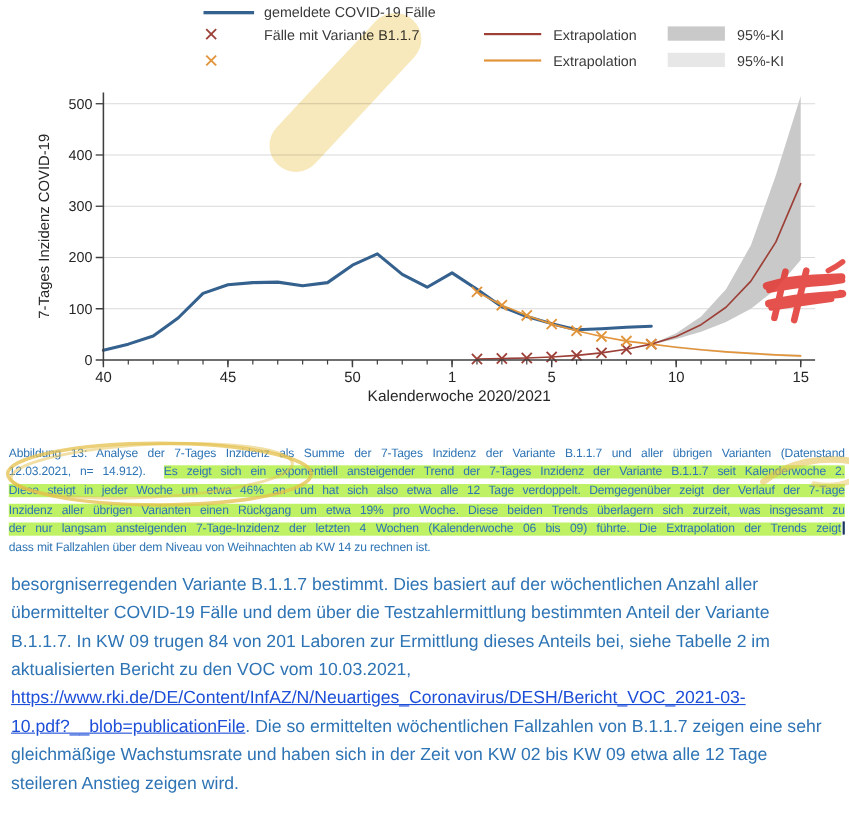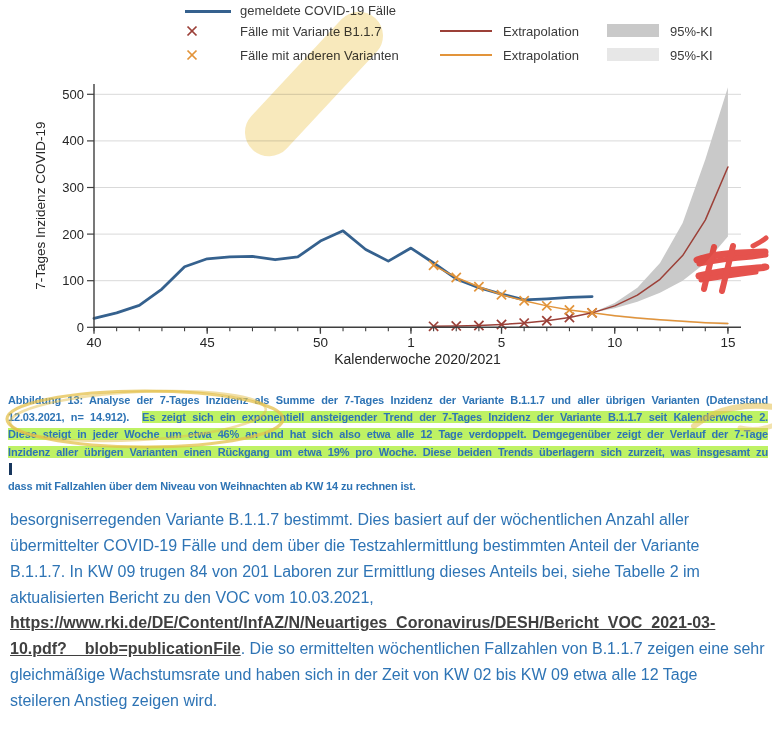--- a/index.html
+++ b/index.html
@@ -17,34 +17,34 @@
   .lg-swatch{position:absolute;width:52px;height:13px;}
   .lg-x{position:absolute;}
   .swash{
     position:absolute;left:290px;top:-6px;width:48px;height:180px;border-radius:24px;
     background:rgba(241,211,122,0.50);transform:rotate(43deg);transform-origin:50% 50%;
     mix-blend-mode:multiply;pointer-events:none;
   }
   .scribble{position:absolute;left:0;top:0;pointer-events:none;}
   
   .caption-block{
-    position:relative;margin:16px 6px 0 8px;width:760px;
-    color:#2e74b5;font-weight:bold;font-size:11px;letter-spacing:-0.15px;line-height:17.2px;
+    position:relative;margin:28px 6px 0 8px;width:760px;
+    color:#2e74b5;font-weight:normal;font-size:11px;letter-spacing:-0.15px;line-height:17.2px;
   }
   .caption-line{text-align:justify;text-align-last:justify;white-space:normal;}
   .caption-line.no-justify{text-align:left;text-align-last:left;}
   .hl{background:#bef264;}
   .cursor-bar{display:inline-block;width:2.5px;height:12px;background:#17365d;vertical-align:-2px;margin-left:1px;}
   .caption-marks{position:absolute;left:-8px;top:-10px;pointer-events:none;}
   
   .body-block{
     margin:12px 6px 0 10px;color:#2e74b5;font-size:16px;line-height:25.8px;
   }
   .body-line{white-space:nowrap;}
-  .doc-link{text-decoration:underline;cursor:pointer;color:#404040;font-weight:bold;}
+  .doc-link{text-decoration:underline;cursor:pointer;color:#1d4ed8;}
 </style>
 </head>
 <body>
 
 <div class="page">
 
   <div class="chart-section">
     <svg id="chart-svg" width="772" height="376" viewBox="0 0 772 376">
         <line x1="94" y1="280.7" x2="741" y2="280.7" stroke="#d9d9d9" stroke-width="1"></line>
         <line x1="94" y1="234.10000000000002" x2="741" y2="234.10000000000002" stroke="#d9d9d9" stroke-width="1"></line>
@@ -161,21 +161,20 @@
       <div class="lg-label" style="left:240px;top:24px">Fälle mit Variante B1.1.7</div>
       <div class="lg-thin" style="left:440px;top:30px;width:52px;background:#9c4038"></div>
       <div class="lg-label" style="left:503px;top:24px">Extrapolation</div>
       <div class="lg-swatch" style="left:607px;top:24px;background:#c9c9c9"></div>
       <div class="lg-label" style="left:670px;top:24px">95%-KI</div>
 
       <svg class="lg-x" style="left:186px;top:49px" width="12" height="12">
         <line x1="1.5" y1="1.5" x2="10.5" y2="10.5" stroke="#e2943a" stroke-width="1.7"></line>
         <line x1="1.5" y1="10.5" x2="10.5" y2="1.5" stroke="#e2943a" stroke-width="1.7"></line>
       </svg>
-      <div class="lg-label" style="left:240px;top:48px">Fälle mit anderen Varianten</div>
       <div class="lg-thin" style="left:440px;top:54px;width:52px;background:#e2943a"></div>
       <div class="lg-label" style="left:503px;top:48px">Extrapolation</div>
       <div class="lg-swatch" style="left:607px;top:48px;background:#e7e7e7"></div>
       <div class="lg-label" style="left:670px;top:48px">95%-KI</div>
     </div>
 
     <div class="swash"></div>
 
     <svg class="scribble" width="772" height="376">
       <g stroke="#e23b35" fill="none" stroke-linecap="round" opacity="0.88">
@@ -189,21 +188,21 @@
       </g>
     </svg>
   </div>
 
   <div class="caption-block">
     <div id="caption-lines">
         <div class="caption-line"><span>Abbildung 13: Analyse der 7-Tages Inzidenz als Summe der 7-Tages Inzidenz der Variante B.1.1.7 und aller übrigen Varianten (Datenstand</span></div>
         <div class="caption-line"><span>12.03.2021, n= 14.912).&nbsp; </span><span class="hl">Es zeigt sich ein exponentiell ansteigender Trend der 7-Tages Inzidenz der Variante B.1.1.7 seit Kalenderwoche 2.</span></div>
         <div class="caption-line"><span class="hl">Diese steigt in jeder Woche um etwa 46% an und hat sich also etwa alle 12 Tage verdoppelt. Demgegenüber zeigt der Verlauf der 7-Tage</span></div>
         <div class="caption-line"><span class="hl">Inzidenz aller übrigen Varianten einen Rückgang um etwa 19% pro Woche. Diese beiden Trends überlagern sich zurzeit, was insgesamt zu</span></div>
-        <div class="caption-line"><span class="cursor-bar"></span></div>
+        <div class="caption-line"><span class="hl">der nur langsam ansteigenden 7-Tage-Inzidenz der letzten 4 Wochen (Kalenderwoche 06 bis 09) führte. Die Extrapolation der Trends zeigt</span><span class="cursor-bar"></span></div>
         <div class="caption-line no-justify"><span>dass mit Fallzahlen über dem Niveau von Weihnachten ab KW 14 zu rechnen ist.</span></div>
       </div>
     <svg class="caption-marks" width="772" height="120">
       <g fill="none" stroke="#e4c04c" stroke-linecap="round">
         <ellipse cx="145" cy="37" rx="138" ry="28" stroke-width="3.2" opacity="0.75"></ellipse>
         <ellipse cx="138" cy="34" rx="128" ry="24" stroke-width="2.6" opacity="0.5" transform="rotate(-3 138 34)"></ellipse>
         <path d="M694,44 C716,26 748,20 779,26" stroke-width="6" opacity="0.55"></path>
         <path d="M740,46 q 18,4 34,-3" stroke-width="5" opacity="0.45"></path>
       </g>
     </svg>

